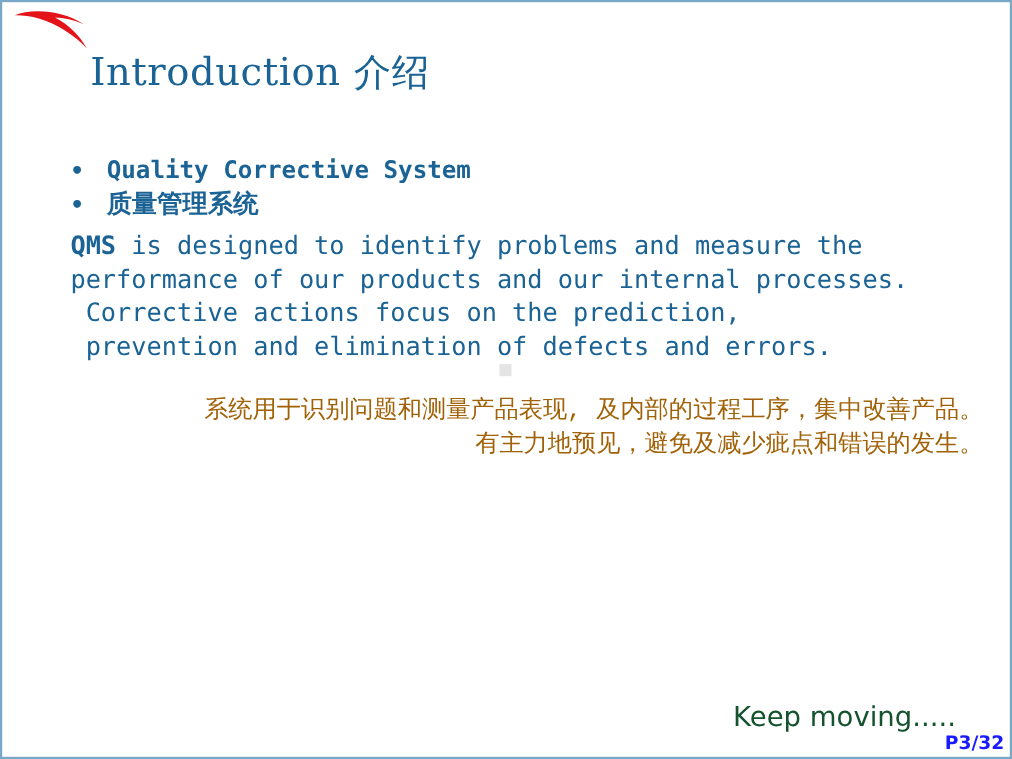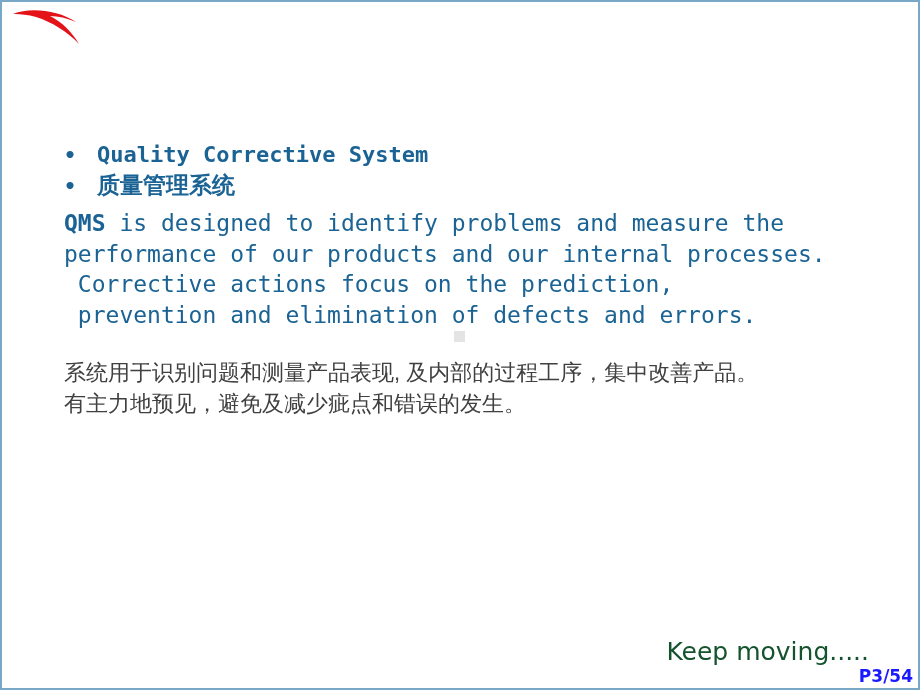--- a/index.html
+++ b/index.html
@@ -63,46 +63,47 @@
     line-height: 30px;
     color: #1a6394;
     white-space: nowrap;
   }
   .bullet-mark {
     width: 33px;
     flex: 0 0 33px;
     font-size: 20px;
   }
   .bullet-line.cn .bullet-text {
-    font-family: Liberation Sans, sans-serif;
+    font-family: Liberation Mono, monospace;
     font-weight: bold;
     font-size: 23px;
   }
 
   .para {
     font-family: "DejaVu Sans Mono", "Liberation Mono", monospace;
     font-size: 23px;
     line-height: 30.5px;
     color: #1a6394;
     white-space: pre;
   }
   .para .b {
     font-weight: bold;
   }
   #para-en {
     margin-top: 7px;
   }
 
   #para-cn {
     margin-top: 27px;
-    font-family: Liberation Sans, sans-serif;
+    font-family: Liberation Mono, monospace;
     font-size: 22px;
     line-height: 31px;
-    color: #404040;
+    color: #a16207;
     white-space: pre;
+    text-align: right;
   }
 
   
   #artifact-square {
     position: absolute;
     left: 452px;
     top: 329px;
     width: 11px;
     height: 11px;
     background: #e4e4e4;
@@ -135,20 +136,23 @@
 <body>
 
 <div id="slide">
 
   <div id="logo">
     <svg width="86" height="46" viewBox="0 0 86 46" xmlns="http://www.w3.org/2000/svg">
       <path d="M3 10 C 20 3, 48 6, 66 18 C 57 14, 48 12, 40 12 C 52 18, 62 28, 69 40 C 58 28, 42 18, 26 13 C 17 10.5, 9 9.8, 3 10 Z" fill="#e4131a"></path>
     </svg>
   </div>
 
+  <div id="title">
+    <span>Introduction</span><span class="cn">介绍</span>
+  </div>
 
   <div id="body-block">
 
     <div class="bullet-line">
       <span class="bullet-mark">•</span>
       <span class="bullet-text">Quality Corrective System</span>
     </div>
 
     <div class="bullet-line cn">
       <span class="bullet-mark">•</span>
@@ -160,15 +164,15 @@
  Corrective actions focus on the prediction,
  prevention and elimination of defects and errors.</span></div>
 
     <div id="para-cn">系统用于识别问题和测量产品表现, 及内部的过程工序，集中改善产品。
 有主力地预见，避免及减少疵点和错误的发生。</div>
   </div>
 
   <div id="artifact-square"></div>
 
   <div id="keep-moving">Keep moving.....</div>
-  <div id="page-number">P3/54</div>
+  <div id="page-number">P3/32</div>
 
 </div>
 
 </body></html>

